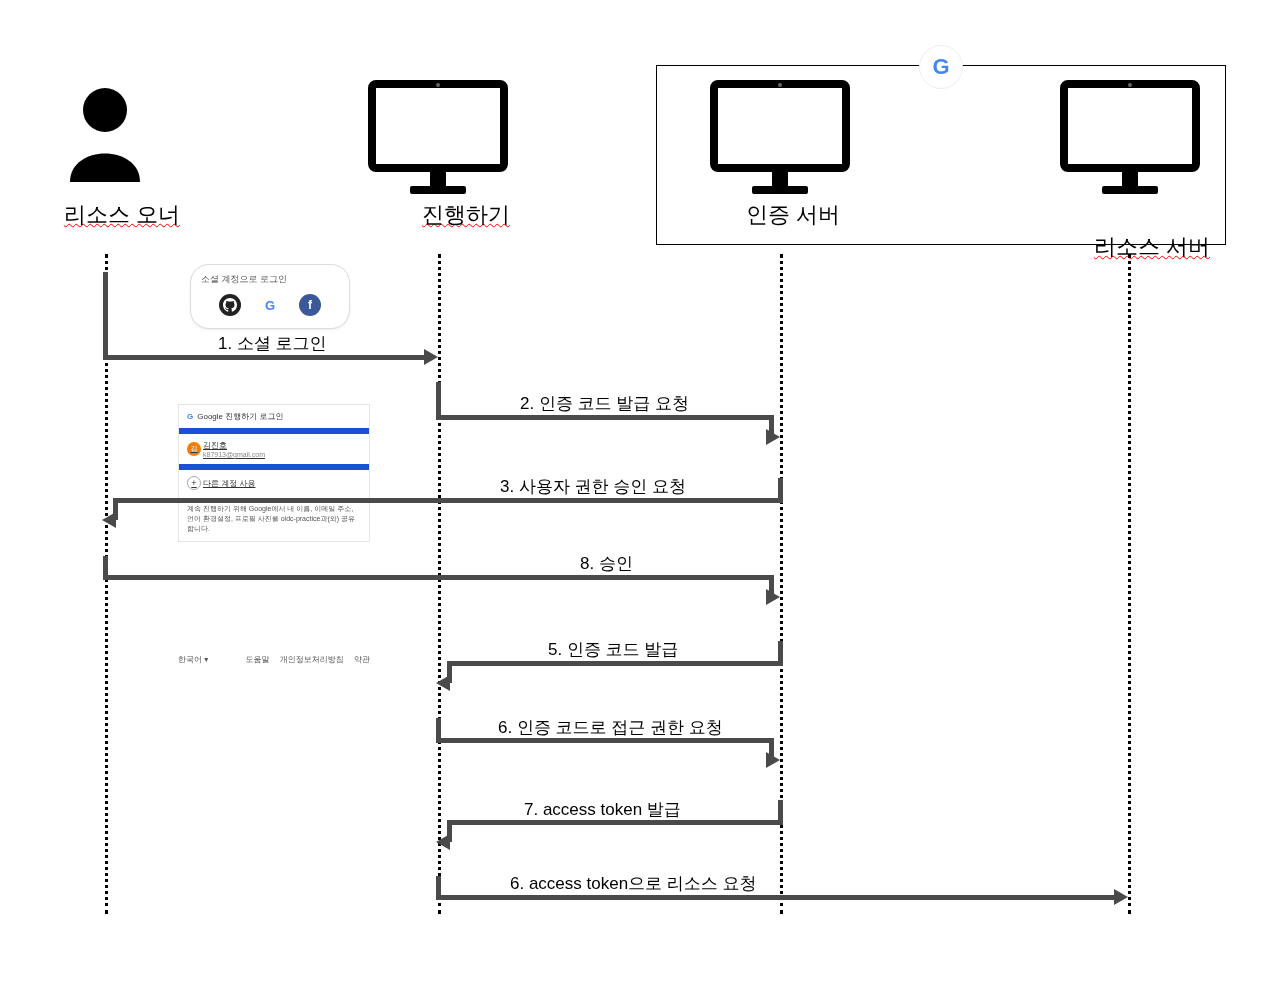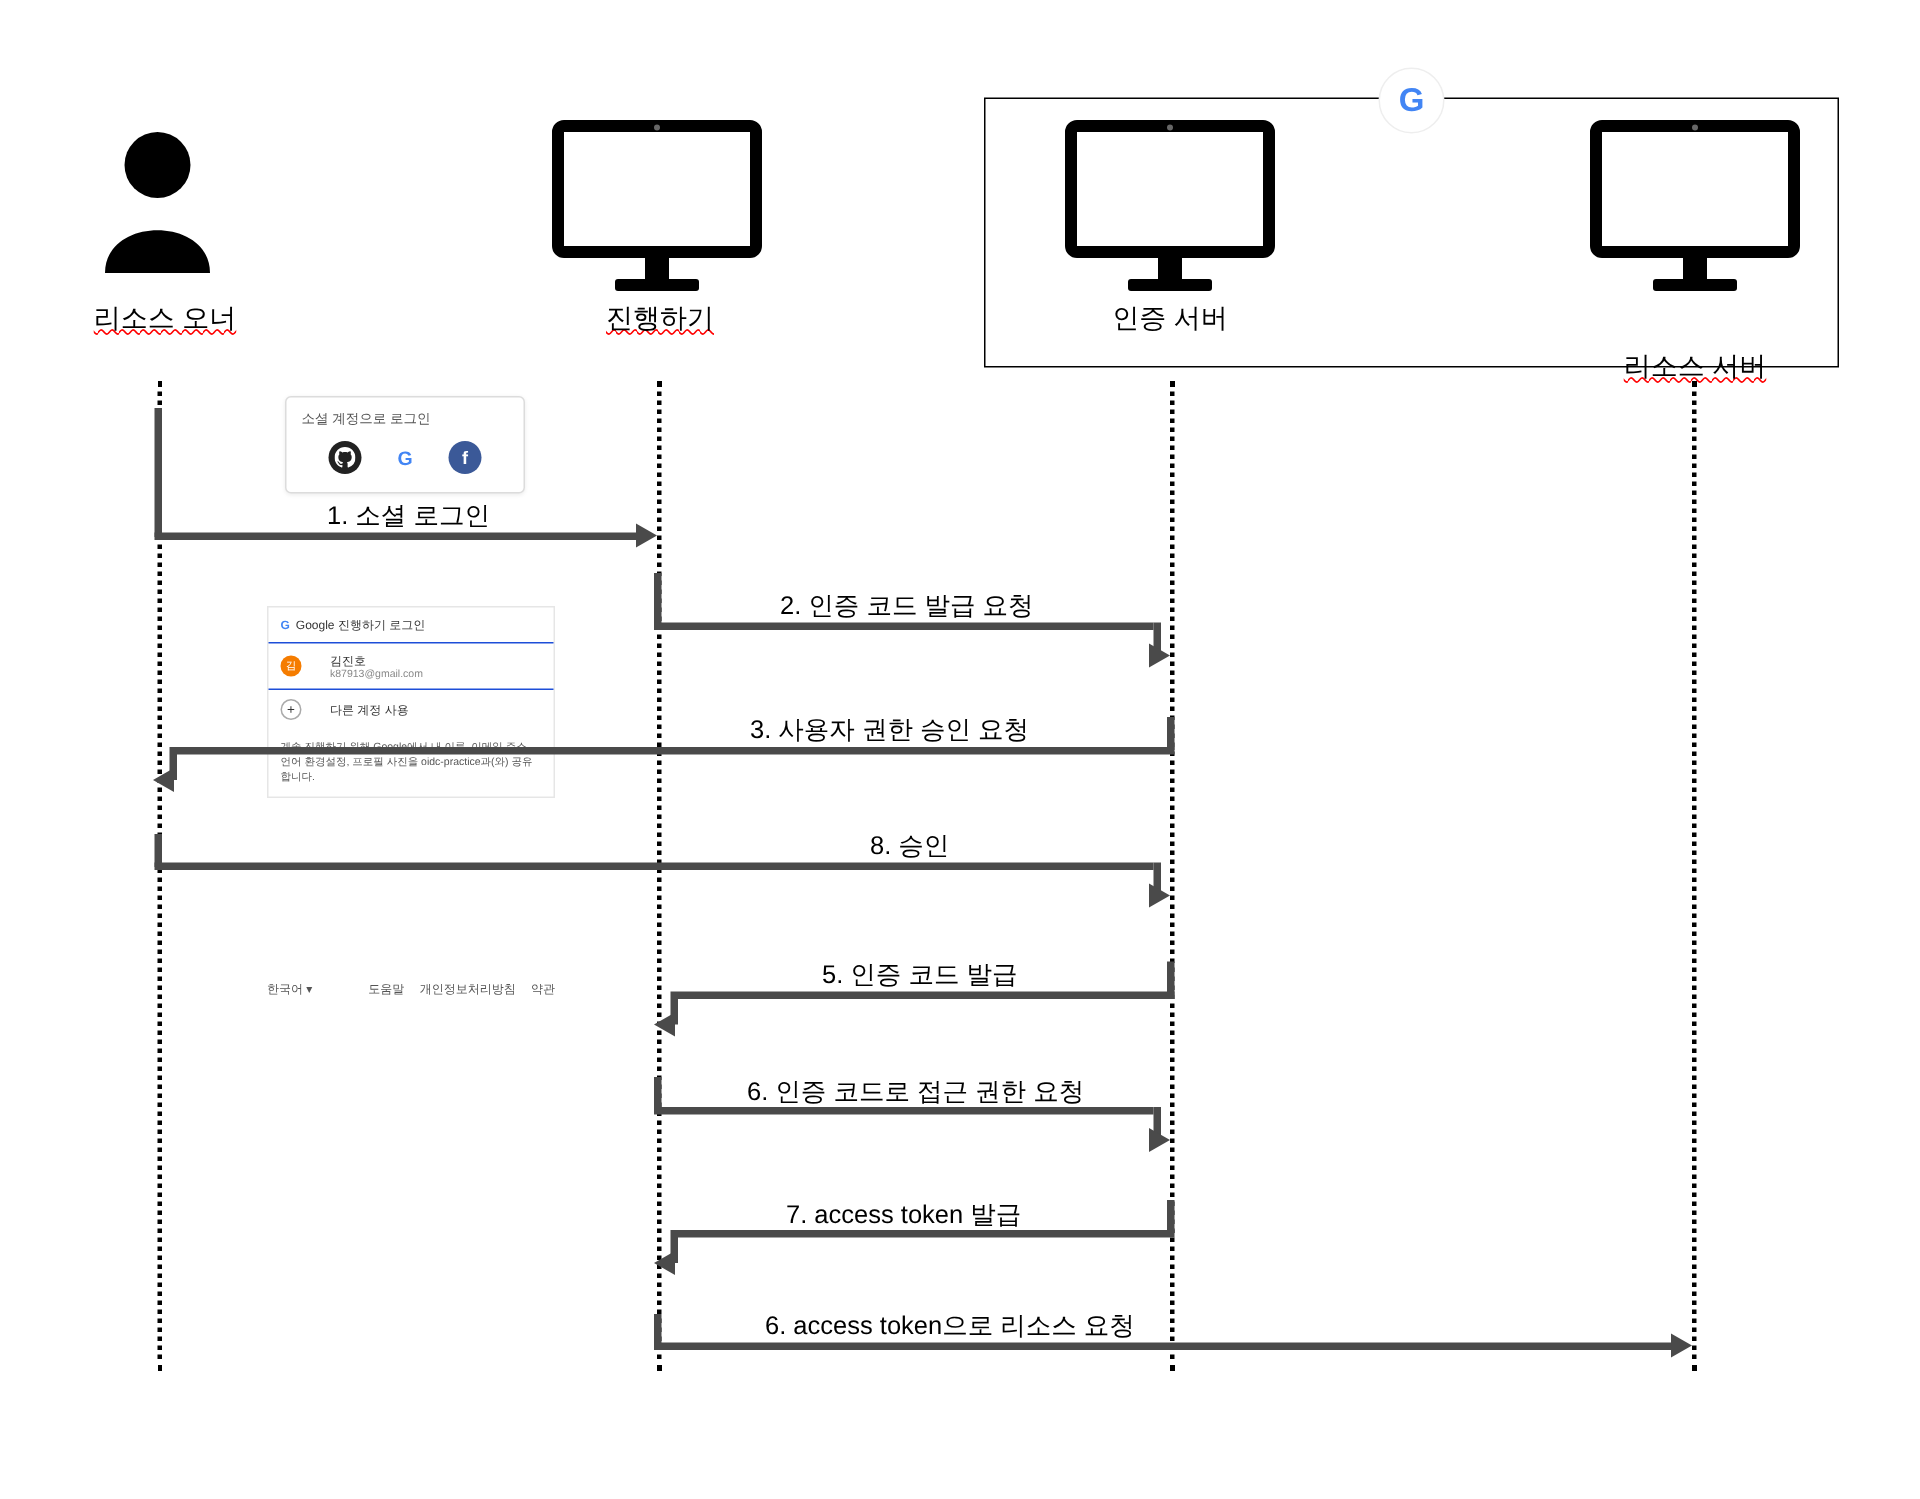--- a/index.html
+++ b/index.html
@@ -5,23 +5,23 @@
   * { box-sizing: border-box; }
   body {
     margin: 0;
     font-family: -apple-system, "Helvetica Neue", Arial, sans-serif;
     background: #fff;
     width: 1280px;
     height: 999px;
     position: relative;
   }
   .actor-label {
-    font-size: 18px;
+    font-size: 22px;
     font-weight: 500;
-    text-align: center;
+    text-align: right;
     position: absolute;
   }
   .wavy {
     text-decoration: underline red wavy;
     text-decoration-thickness: 1px;
   }
   .lifeline {
     position: absolute;
     top: 254px;
     height: 660px;
@@ -143,21 +143,21 @@
     width: 192px;
     border: 1px solid #e6e6e6;
     background: #fff;
     font-size: 8px;
     color: #333;
   }
   .gsel .hdr { padding: 6px 8px; border-bottom: 0; display:flex; align-items:center; gap:4px;}
   .gsel .mid { text-align:center; padding: 4px 0 2px 0; }
   .gsel .mid .t { font-size: 10px; font-weight:500; }
   .gsel .mid .s { font-size: 8px; }
-  .gsel .row { padding: 6px 8px; display:flex; align-items:center; gap:19px; border-top:1px solid #1d4ed8;}
+  .gsel .row { padding: 6px 8px; display:flex; align-items:center; gap:2px; border-top:6px solid #1d4ed8;text-decoration:underline;}
   .gsel .avatar { width:14px;height:14px;border-radius:50%;background:#f57c00;color:#fff;font-size:7px;display:flex;align-items:center;justify-content:center;}
   .gsel .rowtxt { display:flex; flex-direction:column; }
   .gsel .rowtxt .em { color:#888; font-size:7px;}
   .gsel .plus { width:14px;height:14px;border-radius:50%;border:1px solid #aaa;display:flex;align-items:center;justify-content:center;font-size:9px;}
   .gsel .note { padding: 8px; font-size:7px; line-height:1.4; color:#555;}
   .gsel-foot {
     position:absolute;
     font-size: 8px;
     color:#555;
     display:flex;
@@ -211,21 +211,21 @@
 </div>
 <div class="actor-label" style="left:1050px; top:200px; width:160px;margin-top:32px;">
   <span class="wavy">리소스 서버</span>
 </div>
 
 <div class="lifeline" style="left:105px;"></div>
 <div class="lifeline" style="left:438px;"></div>
 <div class="lifeline" style="left:780px;"></div>
 <div class="lifeline" style="left:1128px;"></div>
 
-<div class="social-card" style="left:190px; top:264px;">
+<div class="social-card" style="left:190px; top:264px;border-radius:19px;">
   <div class="title">소셜 계정으로 로그인</div>
   <div class="social-icons">
     <div class="ic github">
       <svg width="14" height="14" viewBox="0 0 16 16" fill="#fff">
           <path d="M8 0C3.58 0 0 3.58 0 8c0 3.54 2.29 6.53 5.47 7.59.4.07.55-.17.55-.38 0-.19-.01-.82-.01-1.49-2.01.37-2.53-.49-2.69-.94-.09-.23-.48-.94-.82-1.13-.28-.15-.68-.52-.01-.53.63-.01 1.08.58 1.23.82.72 1.21 1.87.87 2.33.66.07-.52.28-.87.51-1.07-1.78-.2-3.64-.89-3.64-3.95 0-.87.31-1.59.82-2.15-.08-.2-.36-1.02.08-2.12 0 0 .67-.21 2.2.82.64-.18 1.32-.27 2-.27.68 0 1.36.09 2 .27 1.53-1.04 2.2-.82 2.2-.82.44 1.1.16 1.92.08 2.12.51.56.82 1.27.82 2.15 0 3.07-1.87 3.75-3.65 3.95.29.25.54.73.54 1.48 0 1.07-.01 1.93-.01 2.2 0 .21.15.46.55.38A8.013 8.013 0 0016 8c0-4.42-3.58-8-8-8z"></path>
         </svg>
     </div>
     <div class="ic google">
         <span style="font-weight:bold;font-size:13px;"><span class="gblue">G</span></span>
       </div>

